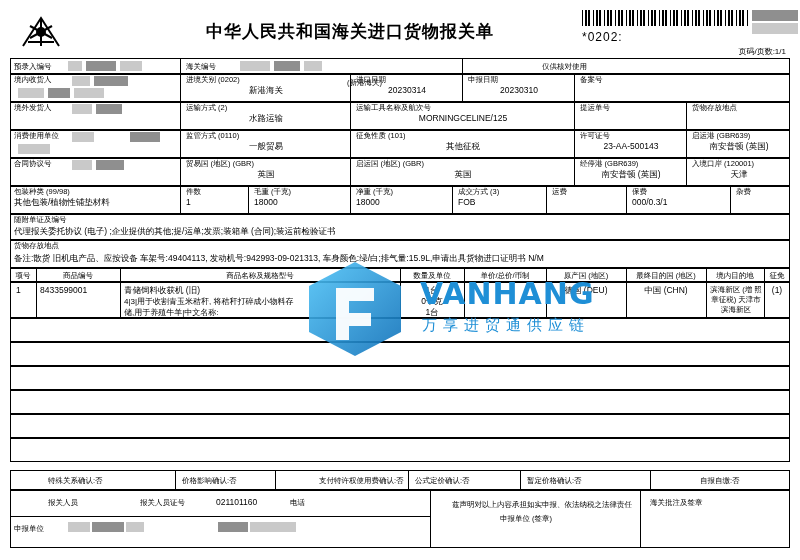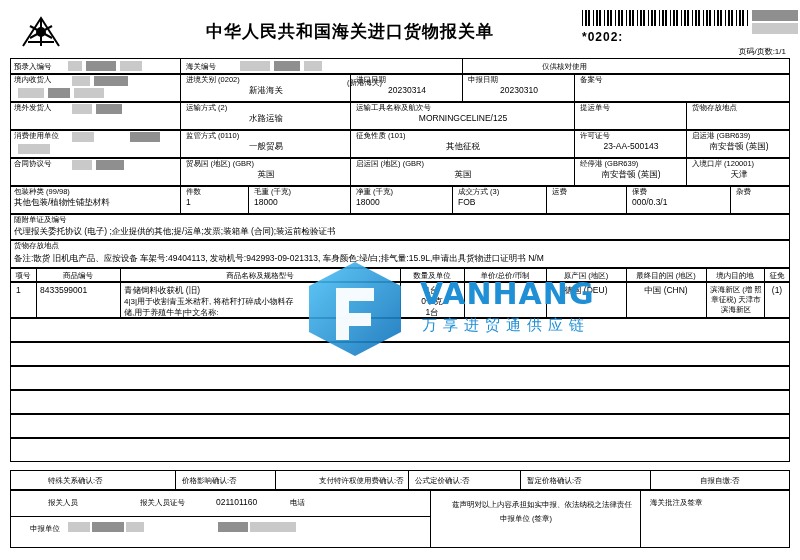--- a/index.html
+++ b/index.html
@@ -14,21 +14,21 @@
   .hdr{position:absolute;left:10px;top:8px;width:780px;height:46px;}
   .logo{position:absolute;left:8px;top:4px;width:46px;height:40px;}
   .doc-title{
     position:absolute;left:150px;top:12px;width:380px;text-align:center;
     font-size:17px;font-weight:bold;letter-spacing:1px;
     font-family:"DejaVu Sans","Liberation Sans",sans-serif;
   }
   .barcode{position:absolute;left:572px;top:2px;width:166px;height:24px;}
   .barcode .bars{width:100%;height:16px;
     background:repeating-linear-gradient(90deg,#000 0 1px,#fff 1px 3px,#000 3px 5px,#fff 5px 6px,#000 6px 8px,#fff 8px 11px);}
-  .barnum{position:absolute;left:572px;top:22px;font-size:12px;font-weight:bold;letter-spacing:1px;}
+  .barnum{position:absolute;left:572px;top:22px;font-size:12px;font-weight:normal;letter-spacing:1px;}
   .redact{background:#c9c9c9;display:inline-block;}
   .redact-dark{background:#8f8f8f;display:inline-block;}
   .pagecount{position:absolute;right:4px;top:38px;font-size:8px;}
 
   
   .box{position:absolute;box-sizing:border-box;border:1px solid #000;}
   .lbl{position:absolute;font-size:7.5px;color:#000;}
   .val{position:absolute;font-size:8.5px;color:#000;}
 
   .field{position:absolute;box-sizing:border-box;}
@@ -344,21 +344,21 @@
   <div class="box" style="left:10px;top:490px;width:780px;height:58px;"></div>
   <div class="vline" style="left:430px;top:490px;height:58px;"></div>
   <div class="vline" style="left:640px;top:490px;height:58px;"></div>
   <div class="hline" style="left:10px;top:516px;width:420px;"></div>
 
   <span class="lbl" style="left:48px;top:498px;">报关人员</span>
   <span class="lbl" style="left:140px;top:498px;">报关人员证号</span>
   <span class="val" style="left:216px;top:497px;">021101160</span>
   <span class="lbl" style="left:290px;top:498px;">电话</span>
 
-  <span class="lbl" style="left:30px;top:524px;">申报单位</span>
+  <span class="lbl" style="left:14px;top:524px;">申报单位</span>
   <span class="redact" style="position:absolute;left:68px;top:522px;width:22px;height:10px;"></span>
   <span class="redact-dark" style="position:absolute;left:92px;top:522px;width:32px;height:10px;"></span>
   <span class="redact" style="position:absolute;left:126px;top:522px;width:18px;height:10px;"></span>
   <span class="redact-dark" style="position:absolute;left:218px;top:522px;width:30px;height:10px;"></span>
   <span class="redact" style="position:absolute;left:250px;top:522px;width:46px;height:10px;"></span>
 
   <span class="lbl" style="left:452px;top:500px;font-size:7.5px;">兹声明对以上内容承担如实申报、依法纳税之法律责任</span>
   <span class="lbl" style="left:500px;top:514px;font-size:7.5px;">申报单位 (签章)</span>
   <span class="lbl" style="left:650px;top:498px;">海关批注及签章</span>
 

